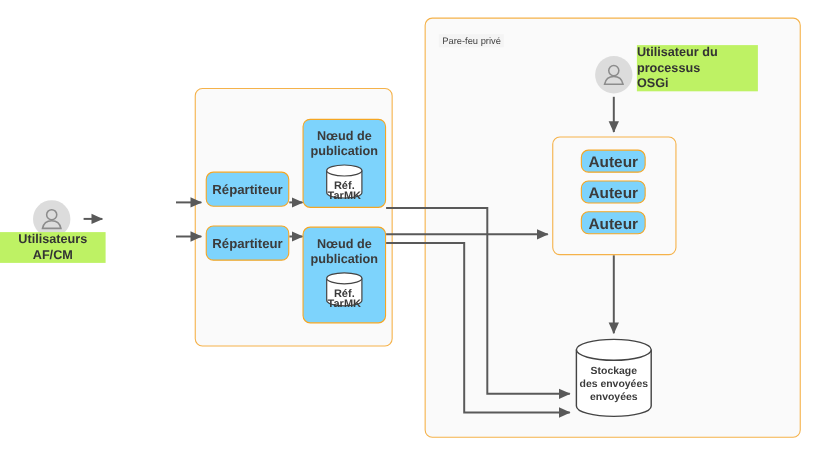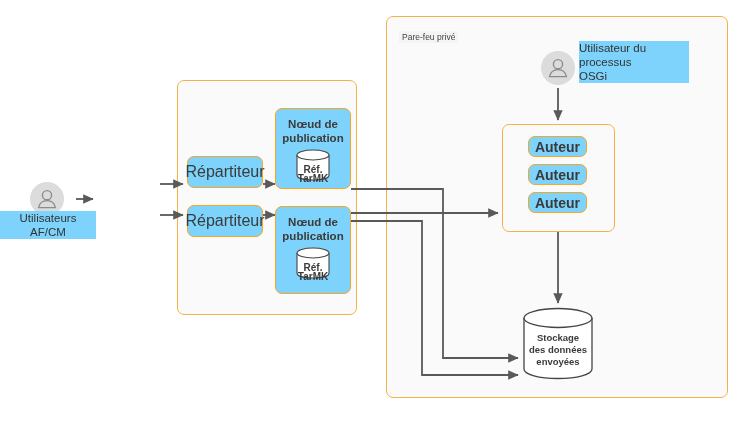--- a/index.html
+++ b/index.html
@@ -52,21 +52,21 @@
     position: absolute;
     z-index: 4;
     color: #444;
     font-size: 8.5px;
     background: #F4F4F4;
     padding: 1px 3px;
     white-space: nowrap;
   }
 
   .lbl-eq { font-size: 11.5px; line-height: 14px; font-weight: bold; }
-  .lbl-rep { font-size: 16px; font-weight: normal; }
+  .lbl-rep { font-size: 12px; font-weight: bold; }
   .lbl-pub { font-size: 11.5px; line-height: 14px; font-weight: bold; }
   .lbl-auteur { font-size: 14px; font-weight: bold; }
 
   .pubnode { padding-top: 8px; justify-content: flex-start; }
   .pubtitle { margin-bottom: 3px; }
 
   .cyl-small {
     position: relative;
     width: 44px;
     height: 34px;
@@ -110,24 +110,24 @@
     height: 34px;
     border-radius: 50%;
     background: #DCDCDC;
   }
   .avatar svg { position: absolute; left: 0; top: 0; }
 
   .caption {
     position: absolute;
     z-index: 4;
     color: #333;
-    font-weight: normal;
+    font-weight: bold;
     font-size: 11.5px;
     line-height: 14px;
-    background: #7dd3fc;
+    background: #bef264;
   }
   .caption.center { text-align: center; }
 </style>
 </head>
 <body>
 
 <div id="canvas">
 
   <div class="zone" style="left:177px; top:80px; width:180px; height:235px;"></div>
 
@@ -240,18 +240,18 @@
     <span>Auteur</span>
   </div>
 
   <div class="storage" style="left:521px; top:305px;">
     <svg width="74" height="78" viewBox="0 0 74 78">
       <path d="M 3 13 L 3 64 C 3 69.5 18.2 73.5 37 73.5 C 55.8 73.5 71 69.5 71 64 L 71 13" fill="#FFFFFF" stroke="#444444" stroke-width="1.3"></path>
       <ellipse cx="37" cy="13" rx="34" ry="9.5" fill="#FFFFFF" stroke="#444444" stroke-width="1.3"></ellipse>
     </svg>
     <div class="sttext">
       <div>Stockage</div>
-      <div>des données</div>
+      <div>des envoyées</div>
       <div>envoyées</div>
     </div>
   </div>
 
 </div>
 
 </body></html>

